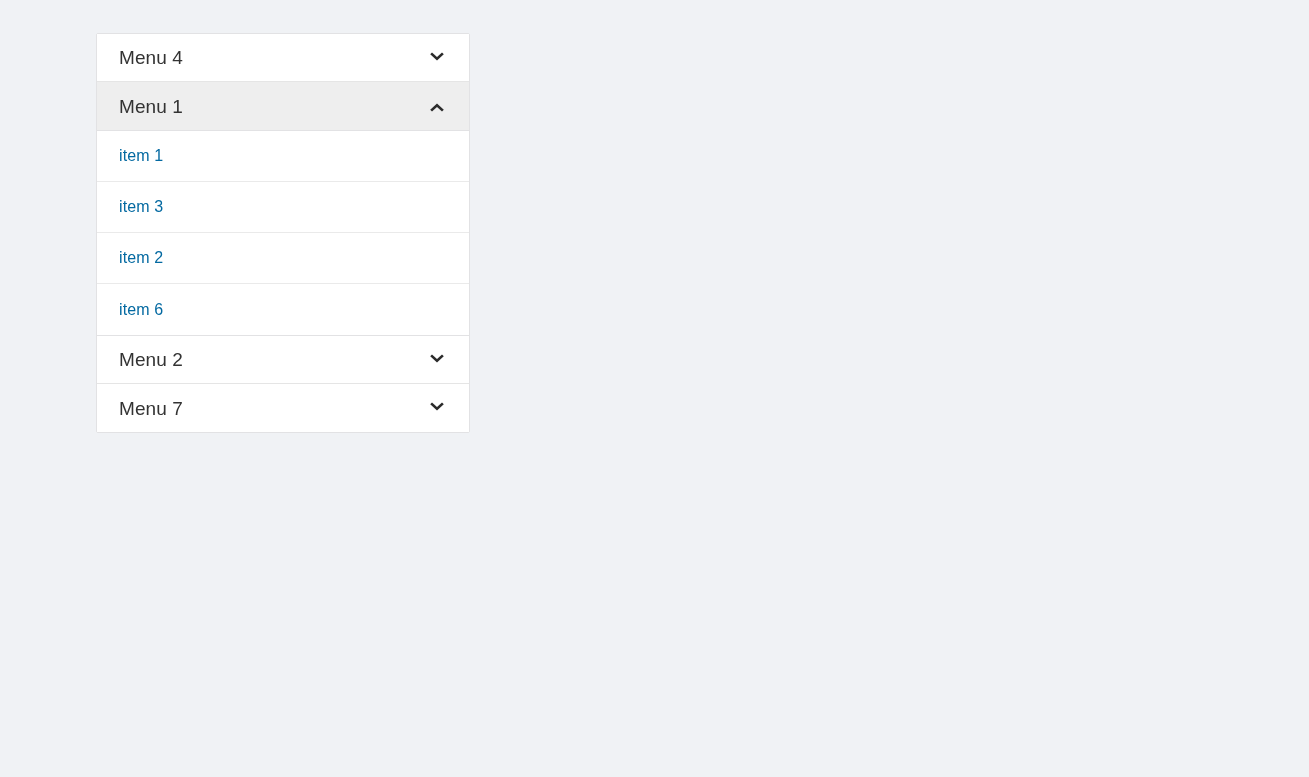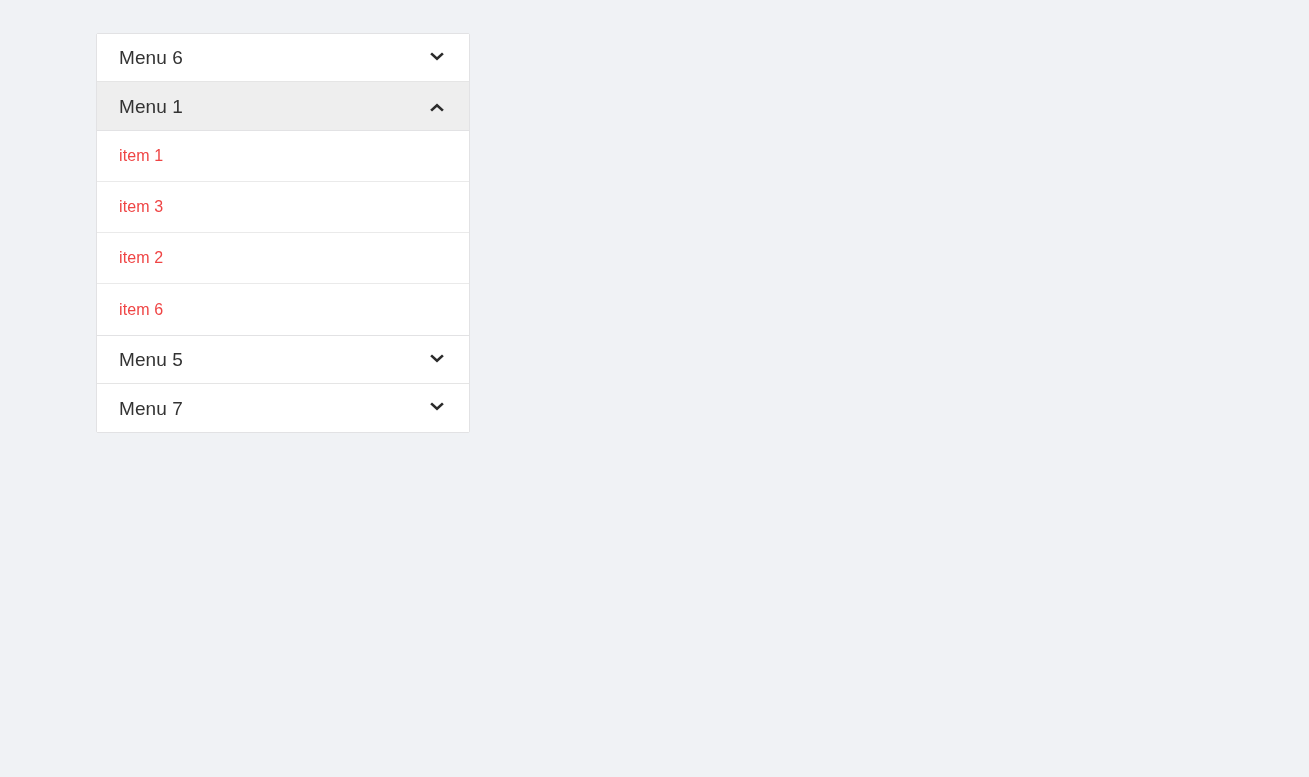--- a/index.html
+++ b/index.html
@@ -93,33 +93,33 @@
     border-bottom: 1px solid #eaeaea;
     cursor: pointer;
   }
   .sub-item:last-child {
     border-bottom: none;
   }
 
   .sub-item-link {
     font-size: 16px;
     line-height: 1;
-    color: #ef4444;
+    color: #0369a1;
     text-decoration: none;
     letter-spacing: 0.1px;
   }
 </style>
 </head>
 <body>
 
 <div class="accordion">
 
   <div class="panel">
     <div class="menu-header">
-      <span class="menu-title">Menu 6</span>
+      <span class="menu-title">Menu 4</span>
       <span class="chevron">
         <svg width="22" height="22" viewBox="0 0 22 22" aria-hidden="true">
           <path d="M4.2 7.3 L11 13.5 L17.8 7.3 L16.0 5.4 L11 10.0 L6.0 5.4 Z" fill="currentColor"></path>
         </svg>
       </span>
     </div>
   </div>
 
   <div class="panel">
     <div class="menu-header expanded">
@@ -141,21 +141,21 @@
         <a class="sub-item-link" href="#">item 2</a>
       </div>
       <div class="sub-item">
         <a class="sub-item-link" href="#">item 6</a>
       </div>
     </div>
   </div>
 
   <div class="panel">
     <div class="menu-header">
-      <span class="menu-title">Menu 5</span>
+      <span class="menu-title">Menu 2</span>
       <span class="chevron">
         <svg width="22" height="22" viewBox="0 0 22 22" aria-hidden="true">
           <path d="M4.2 7.3 L11 13.5 L17.8 7.3 L16.0 5.4 L11 10.0 L6.0 5.4 Z" fill="currentColor"></path>
         </svg>
       </span>
     </div>
   </div>
 
   <div class="panel">
     <div class="menu-header">

